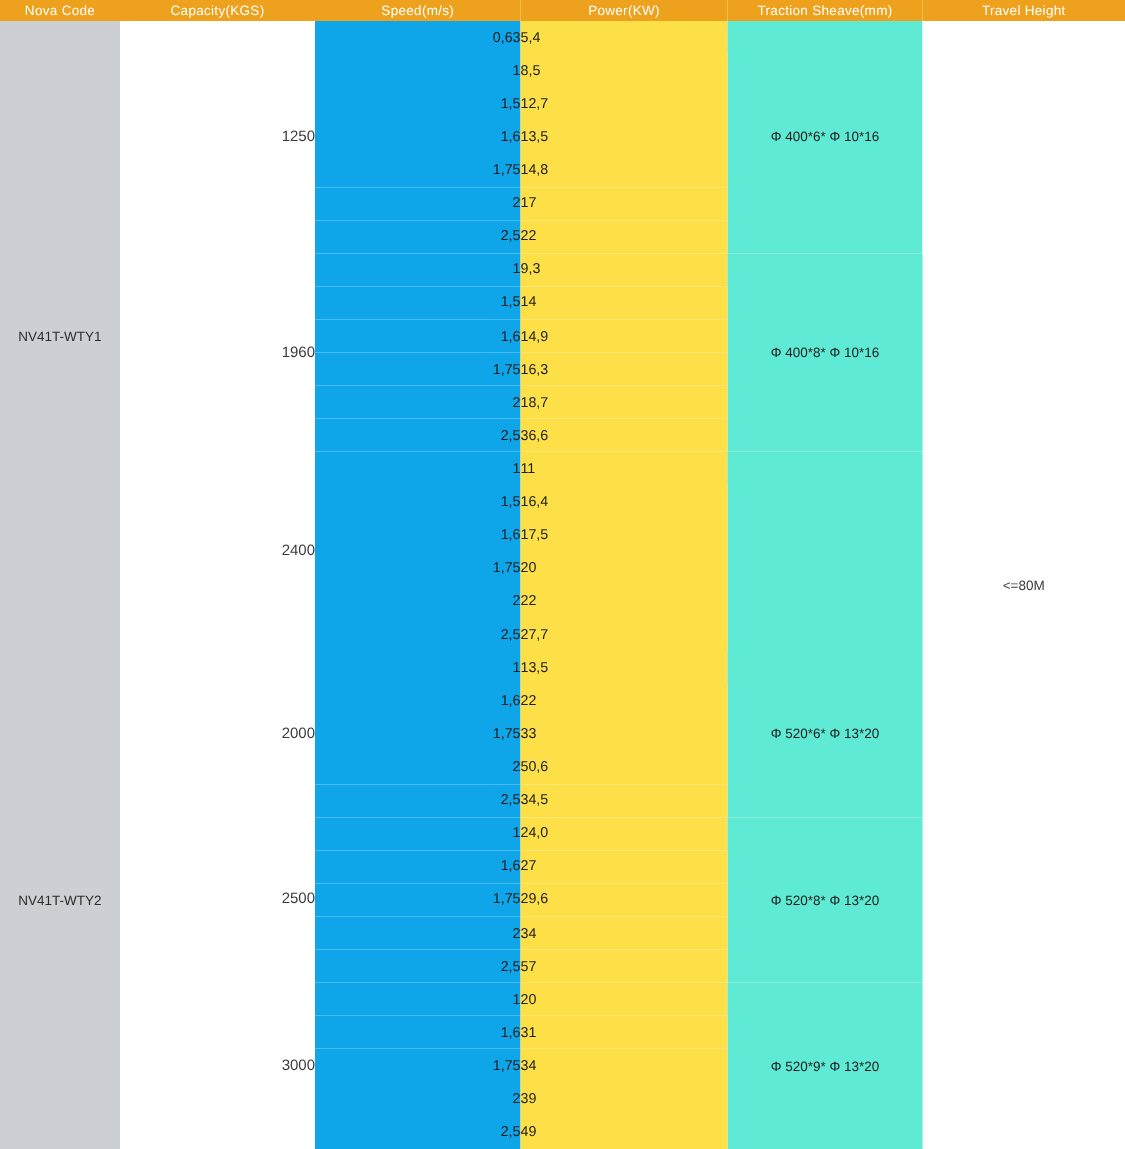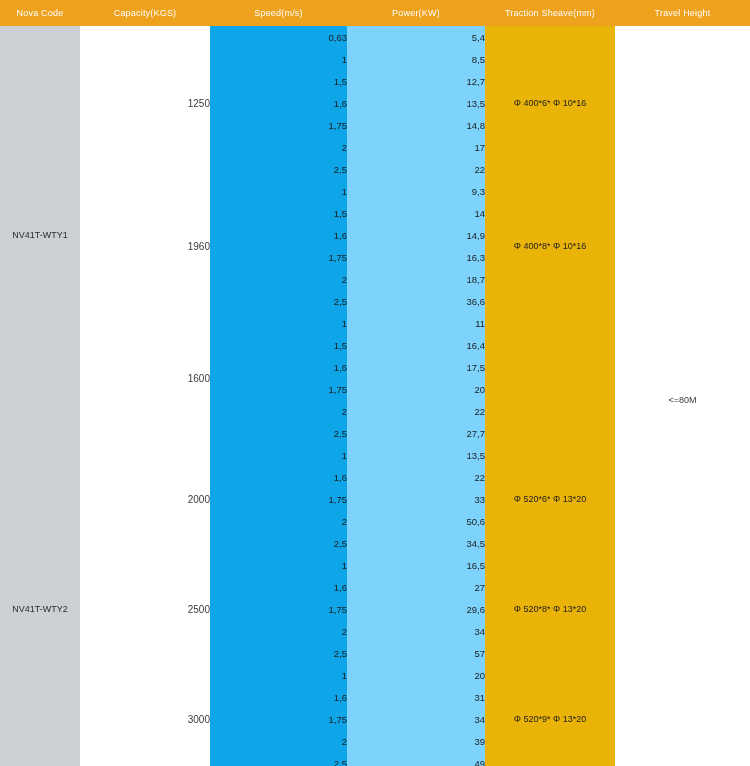--- a/index.html
+++ b/index.html
@@ -18,21 +18,21 @@
     height: 766px;
     border-collapse: collapse;
     table-layout: fixed;
   }
   #spec-table td, #spec-table th {
     padding: 0;
     margin: 0;
     border: 0;
   }
   
-  .hdr-row { height: 26px; }
+  .hdr-row { height: 14px; }
   .hdr {
     background: #eea11c;
     color: #ffffff;
     font-size: 9px;
     font-weight: normal;
     text-align: center;
     vertical-align: middle;
     border-right: 2px solid #ffffff;
     letter-spacing: 0.2px;
   }
@@ -59,30 +59,29 @@
   .speed-cell {
     background: #0ea5e9;
     color: #1d1d1d;
     font-size: 9.5px;
     text-align: right;
     padding-right: 16px;
     vertical-align: middle;
     border-bottom: 2px solid #4b5054;
   }
   .power-cell {
-    background: #7dd3fc;
+    background: #fde047;
     color: #1d1d1d;
     font-size: 9.5px;
-    text-align: right;
     padding-right: 12px;
     vertical-align: middle;
     border-bottom: 2px solid #4b5054;
   }
   .sheave-cell {
-    background: #eab308;
+    background: #5eead4;
     color: #1d1d1d;
     font-size: 9px;
     text-align: center;
     vertical-align: middle;
     border-bottom: 2px solid #4b5054;
   }
   .sheave-cell.lastb { border-bottom: 0; }
   .travel-cell {
     background: #ffffff;
     color: #3a3a3a;
@@ -166,21 +165,21 @@
       </tr>
       <tr style="height: 22px;">
         <td class="speed-cell">2</td>
         <td class="power-cell">18,7</td>
       </tr>
       <tr style="height: 22px;">
         <td class="speed-cell">2,5</td>
         <td class="power-cell">36,6</td>
       </tr>
       <tr style="height: 22px;">
-        <td class="cap-cell" rowspan="6">1600</td>
+        <td class="cap-cell" rowspan="6">2400</td>
         <td class="speed-cell">1</td>
         <td class="power-cell">11</td>
         <td class="sheave-cell" rowspan="6"></td>
       </tr>
       <tr style="height: 22px;">
         <td class="speed-cell">1,5</td>
         <td class="power-cell">16,4</td>
       </tr>
       <tr style="height: 22px;">
         <td class="speed-cell">1,6</td>
@@ -217,21 +216,21 @@
         <td class="speed-cell">2</td>
         <td class="power-cell">50,6</td>
       </tr>
       <tr style="height: 22px;">
         <td class="speed-cell">2,5</td>
         <td class="power-cell">34,5</td>
       </tr>
       <tr style="height: 22px;">
         <td class="cap-cell" rowspan="5">2500</td>
         <td class="speed-cell">1</td>
-        <td class="power-cell">16,5</td>
+        <td class="power-cell">24,0</td>
         <td class="sheave-cell" rowspan="5">Φ 520*8* Φ 13*20</td>
       </tr>
       <tr style="height: 22px;">
         <td class="speed-cell">1,6</td>
         <td class="power-cell">27</td>
       </tr>
       <tr style="height: 22px;">
         <td class="speed-cell">1,75</td>
         <td class="power-cell">29,6</td>
       </tr>

